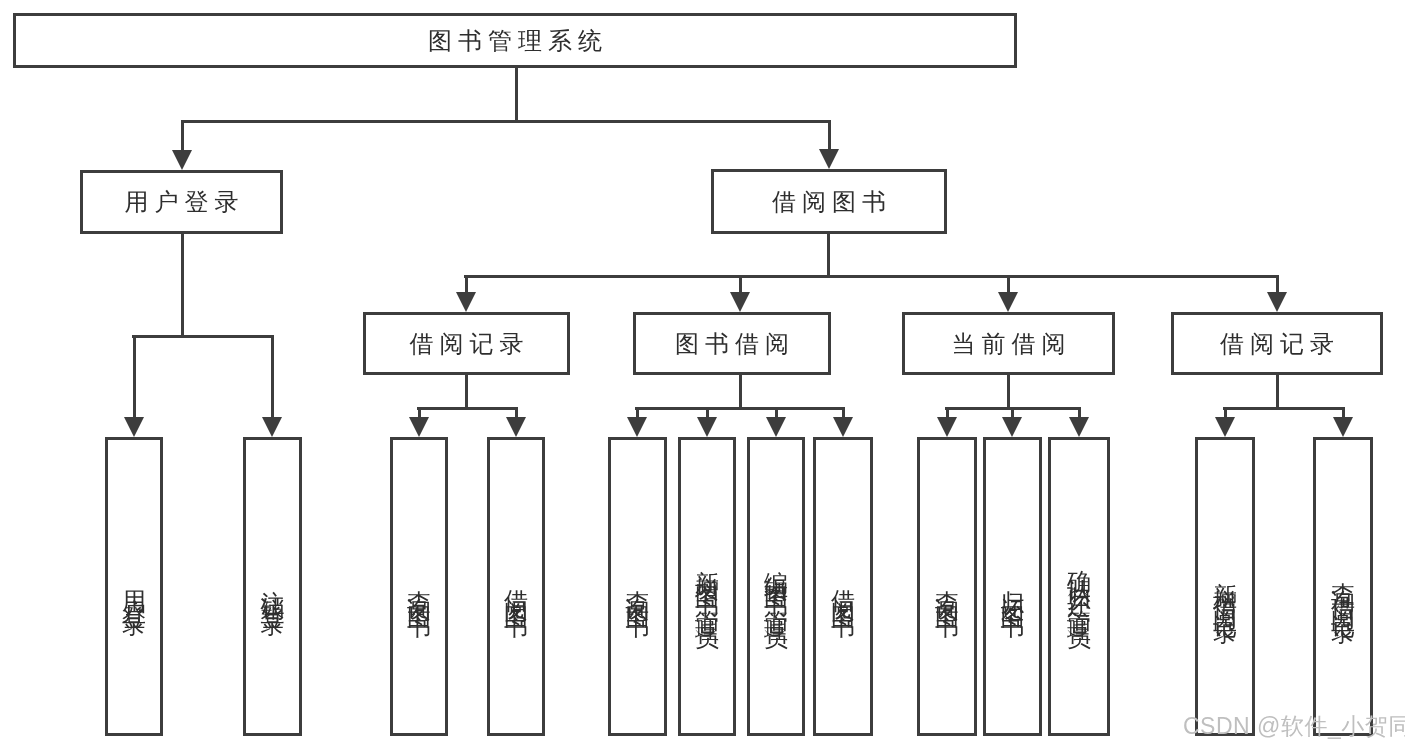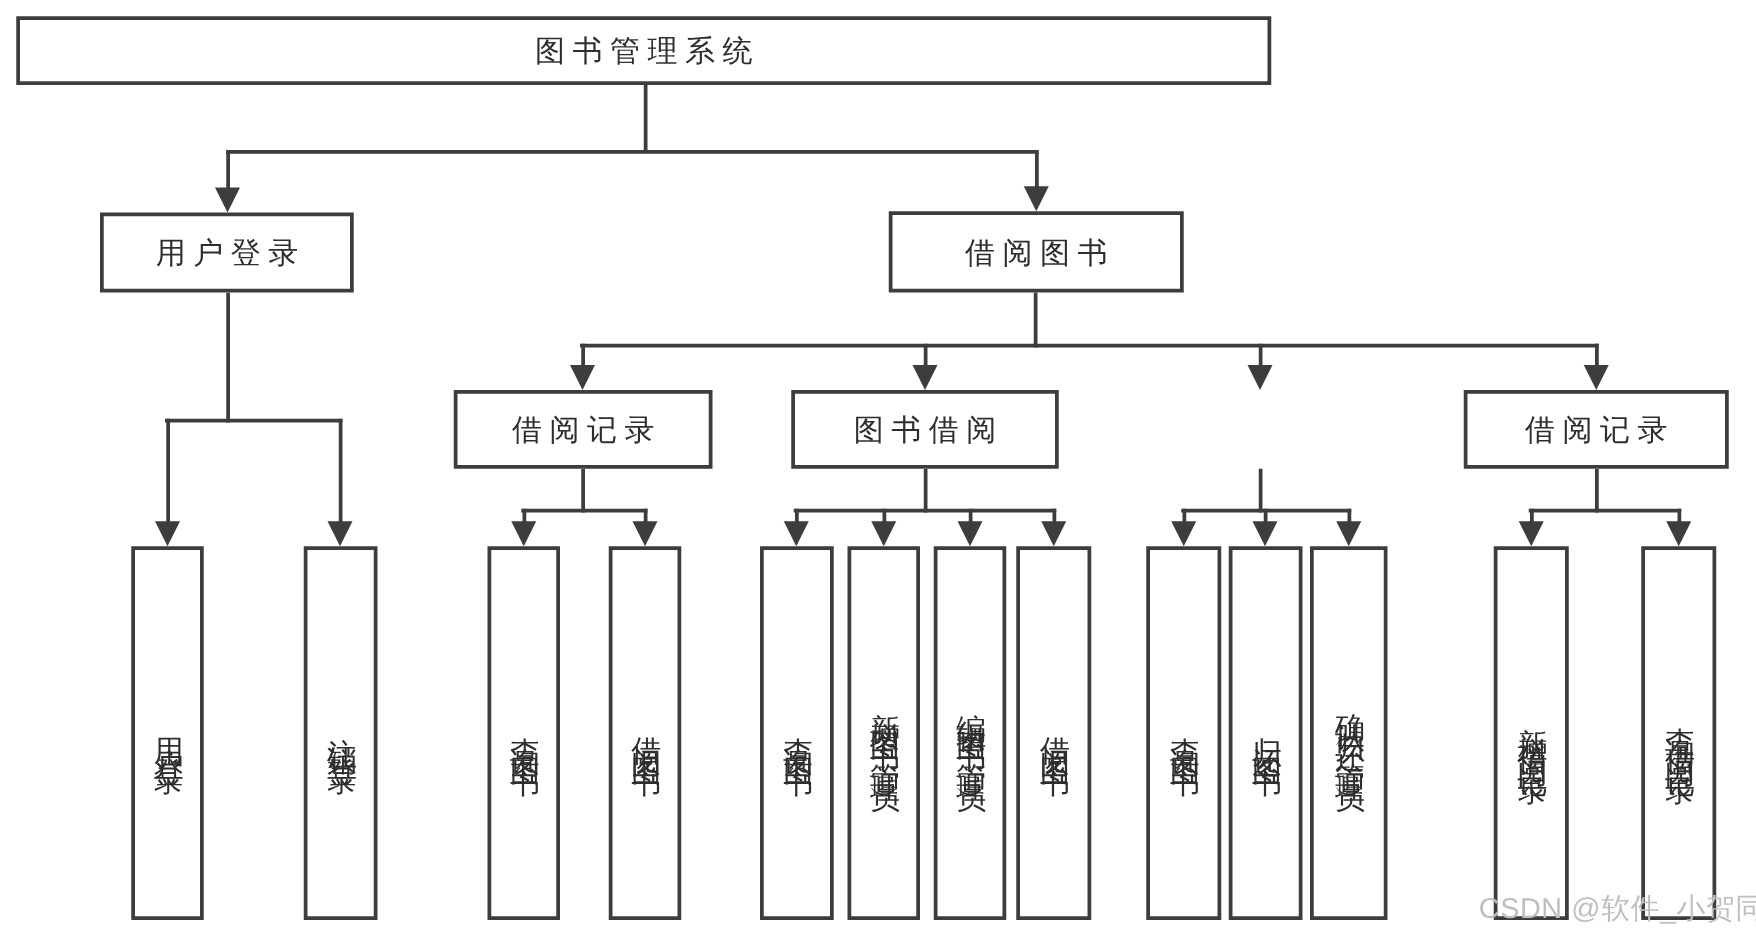--- a/index.html
+++ b/index.html
@@ -109,21 +109,22 @@
   <div class="arrow" style="left:1069px;top:407px;height:30px"></div>
   <div class="arrow" style="left:1215px;top:407px;height:30px"></div>
   <div class="arrow" style="left:1333px;top:407px;height:30px"></div>
 
   <div class="node node-h" style="left:13px;top:13px;width:1004px;height:55px">图书管理系统</div>
 
   <div class="node node-h" style="left:80px;top:170px;width:203px;height:64px">用户登录</div>
   <div class="node node-h" style="left:711px;top:169px;width:236px;height:65px">借阅图书</div>
 
   <div class="node node-h" style="left:363px;top:312px;width:207px;height:63px">借阅记录</div>
-  <div class="node node-h" style="left:633px;top:312px;width:214px;height:63px">图书借阅</div>
+  <div class="node node-h" style="left:633px;top:312px;width:198px;height:63px">图书借阅</div>
+  <div class="node node-h" style="left:902px;top:312px;width:213px;height:63px">当前借阅</div>
   <div class="node node-h" style="left:1171px;top:312px;width:212px;height:63px">借阅记录</div>
 
   <div class="node node-v" style="left:105px;top:437px;width:58px;height:299px">用户登录</div>
   <div class="node node-v" style="left:243px;top:437px;width:59px;height:299px">注销登录</div>
 
   <div class="node node-v" style="left:390px;top:437px;width:58px;height:299px">查询图书</div>
   <div class="node node-v" style="left:487px;top:437px;width:58px;height:299px">借阅图书</div>
 
   <div class="node node-v" style="left:608px;top:437px;width:59px;height:299px">查询图书</div>
   <div class="node node-v" style="left:678px;top:437px;width:58px;height:299px">新增图书（管理员）</div>

